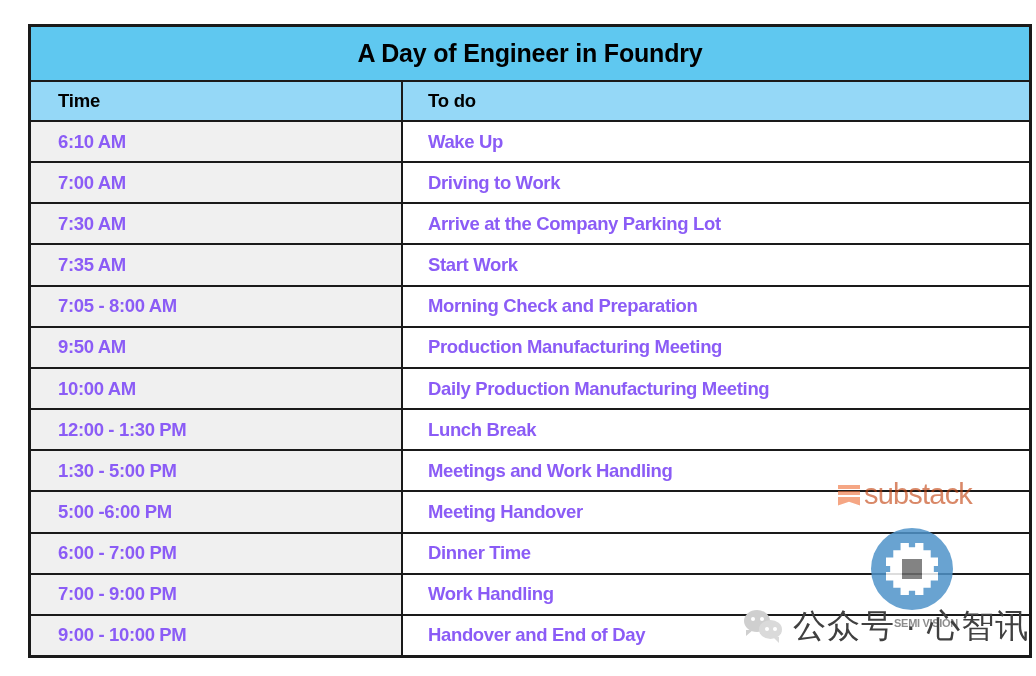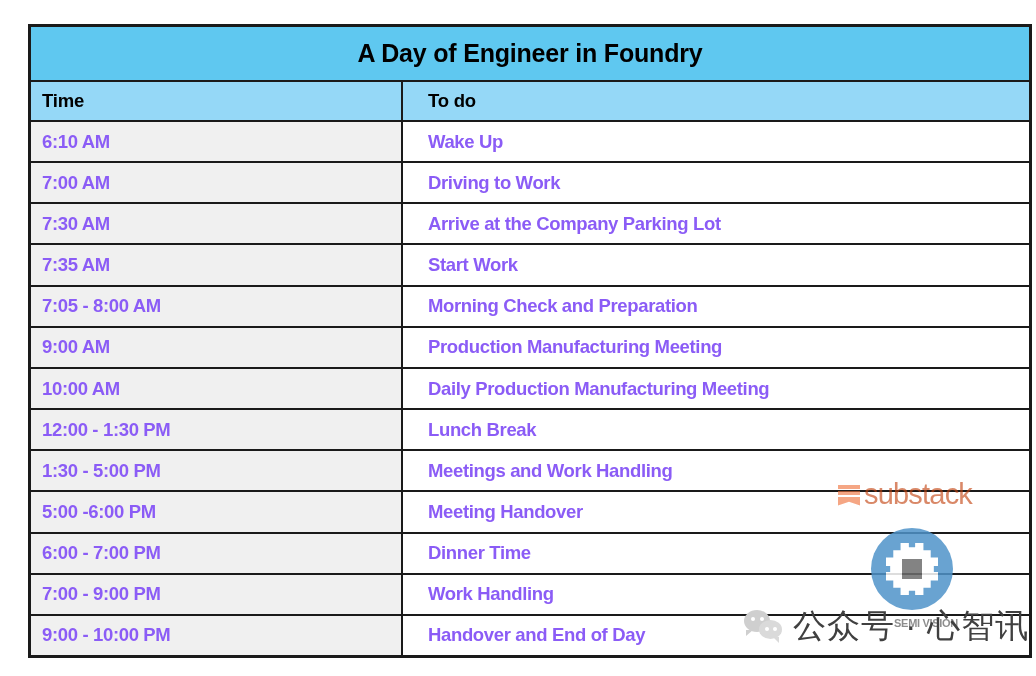--- a/index.html
+++ b/index.html
@@ -71,21 +71,21 @@
   }
 
   .cell-time {
     width: 372px;
     flex: 0 0 372px;
     background: #F0F0F0;
     border-right: 2px solid #1a1a1a;
     box-sizing: border-box;
     display: flex;
     align-items: center;
-    padding-left: 11px;
+    padding-left: 27px;
   }
   .cell-todo {
     flex: 1 1 auto;
     background: #ffffff;
     box-sizing: border-box;
     display: flex;
     align-items: center;
     padding-left: 25px;
     min-width: 0;
   }
@@ -305,21 +305,21 @@
   <div class="data-row">
     <div class="cell-time">
         <span class="cell-text">7:05 - 8:00 AM</span>
       </div>
     <div class="cell-todo">
         <span class="cell-text">Morning Check and Preparation</span>
       </div>
   </div>
   <div class="data-row">
     <div class="cell-time">
-        <span class="cell-text">9:00 AM</span>
+        <span class="cell-text">9:50 AM</span>
       </div>
     <div class="cell-todo">
         <span class="cell-text">Production Manufacturing Meeting</span>
       </div>
   </div>
   <div class="data-row">
     <div class="cell-time">
         <span class="cell-text">10:00 AM</span>
       </div>
     <div class="cell-todo">

